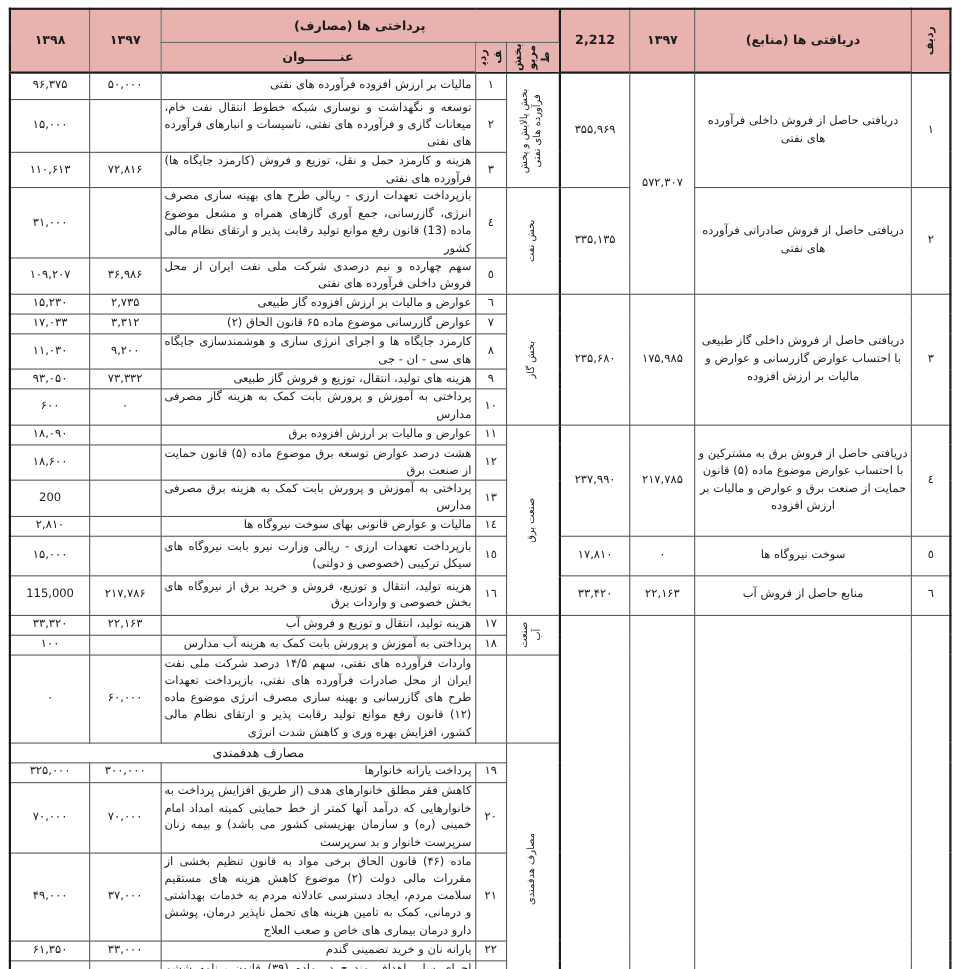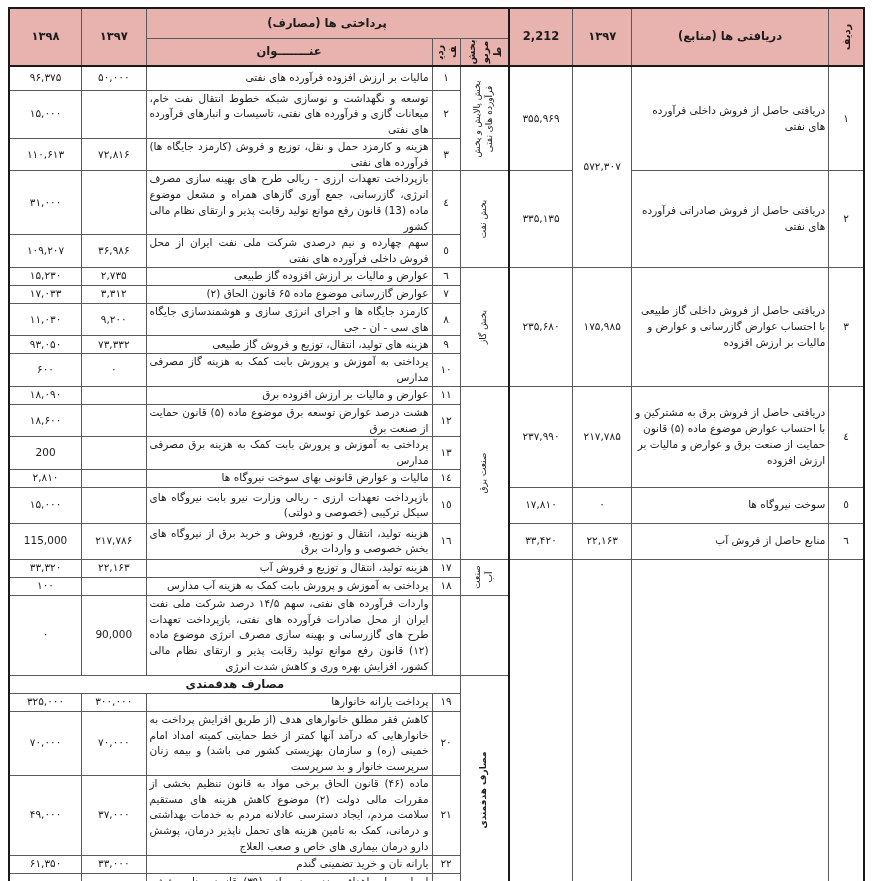--- a/index.html
+++ b/index.html
@@ -3,25 +3,25 @@
 <meta charset="utf-8">
 <style>
   html,body{margin:0;padding:0;background:#ffffff;}
   body{font-family:"DejaVu Sans",sans-serif;color:#1c1c1c;padding:7px 8px;width:857px;}
   table{border-collapse:collapse;table-layout:fixed;width:857px;direction:rtl;border:2px solid #1a1a1a;}
   td{border:1px solid #5a5a5a;padding:0 3px;font-size:10.5px;vertical-align:middle;line-height:1.5;overflow:hidden;word-break:break-word;}
   .hdr{background:#e8b3ae;font-weight:bold;text-align:center;font-size:11.5px;}
   .hb{border-bottom:2px solid #1a1a1a;}
   .num{text-align:center;padding:0 2px;}
   .pt{text-align:justify;}
-  .rc{text-align:right;}
+  .rc{text-align:center;}
   .vcell{position:relative;padding:0;}
   .vtext{position:absolute;top:50%;left:50%;transform:translate(-50%,-50%) rotate(-90deg);font-size:9px;line-height:1.3;text-align:center;white-space:normal;}
   .vhdr{font-weight:bold;font-size:10px;}
-  .sech td{font-weight:bold;text-align:center;font-size:11.5px;}
+  .sech td{font-weight:normal;text-align:center;font-size:11.5px;}
   .thickL{border-left:2px solid #1a1a1a;}
 </style>
 </head>
 <body>
 
 <table>
   <colgroup>
     <col style="width:35px">
       <col style="width:196px">
       <col style="width:58px">
@@ -214,21 +214,21 @@
     <td class="num">١٨</td>
     <td class="pt">پرداختی به آموزش و پرورش بابت کمک به هزینه آب مدارس</td>
     <td class="num"></td>
     <td class="num">۱۰۰</td>
   </tr>
 
   <tr style="height:70px">
     <td></td>
     <td></td>
     <td class="pt">واردات فرآورده های نفتی، سهم ۱۴/۵ درصد شرکت ملی نفت ایران از محل صادرات فرآورده های نفتی، بازپرداخت تعهدات طرح های گازرسانی و بهینه سازی مصرف انرژی موضوع ماده (۱۲) قانون رفع موانع تولید رقابت پذیر و ارتقای نظام مالی کشور، افزایش بهره وری و کاهش شدت انرژی</td>
-    <td class="num">90,000</td>
+    <td class="num">۶۰,۰۰۰</td>
     <td class="num">۰</td>
   </tr>
 
   <tr class="sech" style="height:18px">
     <td class="vcell" rowspan="6">
           <span class="vtext" style="width:190px">مصارف هدفمندی</span>
         </td>
     <td colspan="4">مصارف هدفمندی</td>
   </tr>
 

